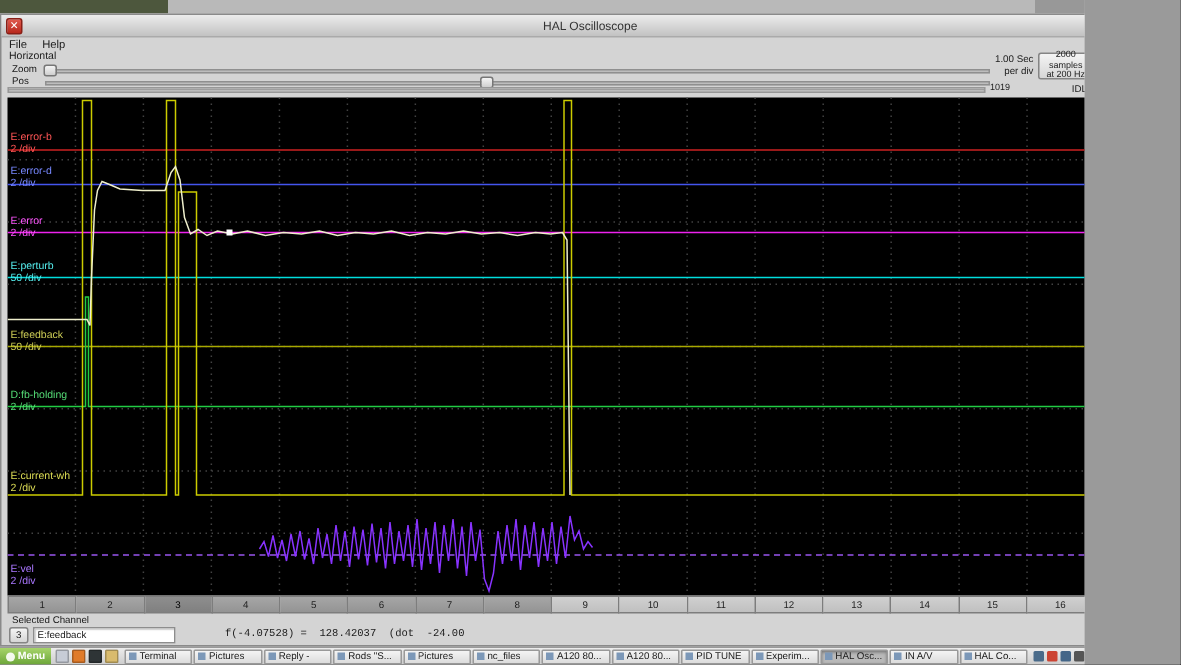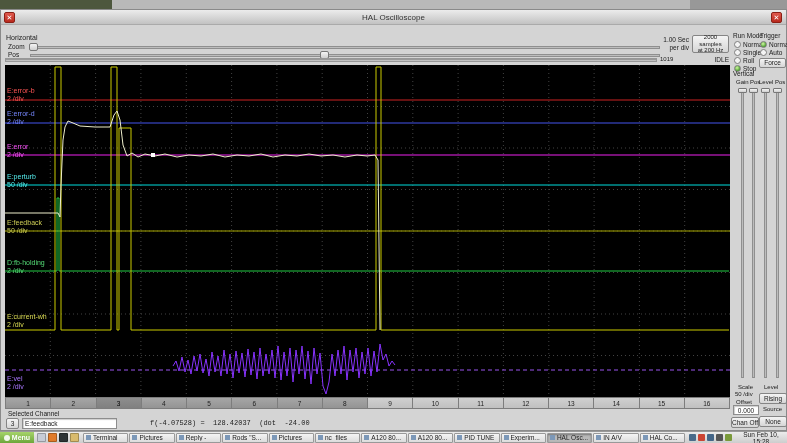--- a/index.html
+++ b/index.html
@@ -1,17 +1,17 @@
 <!DOCTYPE html>
 <html><head>
 <meta charset="utf-8">
 <style>
   *{margin:0;padding:0;box-sizing:border-box;font-family:"Liberation Sans",sans-serif}
   html,body{background:#9a9a9a}
-  #desktop{position:relative;width:787px;height:443px;background:#b6b6b6;overflow:hidden;color:#1a1a1a}
+  #desktop{position:relative;width:723px;height:443px;background:#b6b6b6;overflow:hidden;color:#1a1a1a}
   .abs{position:absolute}
   .lbl{position:absolute;font-size:7px;white-space:nowrap;color:#1a1a1a}
   .lbl.sm{font-size:6.5px}
   .lbl.xs{font-size:6px}
 
   
   #win-bg{position:absolute;left:0;top:9px;width:787px;height:422px;background:#d4d4d4;border:1px solid #8a8a8a}
   #titlebar{position:absolute;left:1px;top:10px;width:785px;height:15px;background:linear-gradient(#ececec,#c2c2c2);border-bottom:1px solid #aaa}
   #titlebar .title{position:absolute;left:0;width:100%;text-align:center;font-size:8px;line-height:15px;color:#333}
   .tb-close{position:absolute;top:12px;width:11px;height:11px;background:linear-gradient(#e05a4e,#b8281c);border:1px solid #8a1f16;border-radius:2px;color:#fff;font-size:7px;line-height:9px;text-align:center}
@@ -65,20 +65,24 @@
   <div class="top-seg" style="left:690px;width:97px;background:#989898"></div>
 
   <div id="win-bg"></div>
 
   <div id="titlebar">
     <span class="title">HAL Oscilloscope</span>
   </div>
   <div class="tb-close" style="left:4px">✕</div>
   <div class="tb-close" style="left:771px">✕</div>
 
+  <div id="menu-bar">
+      <span class="menu-item">File</span>
+      <span class="menu-item">Help</span>
+    </div>
 
   <div class="lbl" style="left:6px;top:34px">Horizontal</div>
 
   <div class="lbl sm" style="left:8px;top:43px">Zoom</div>
   <div class="htrack" style="left:30px;top:46px;width:630px"></div>
   <div class="hhandle" style="left:29px;top:43px"></div>
 
   <div class="lbl sm" style="left:8px;top:51px">Pos</div>
   <div class="htrack" style="left:30px;top:54px;width:630px"></div>
   <div class="hhandle" style="left:320px;top:51px"></div>

